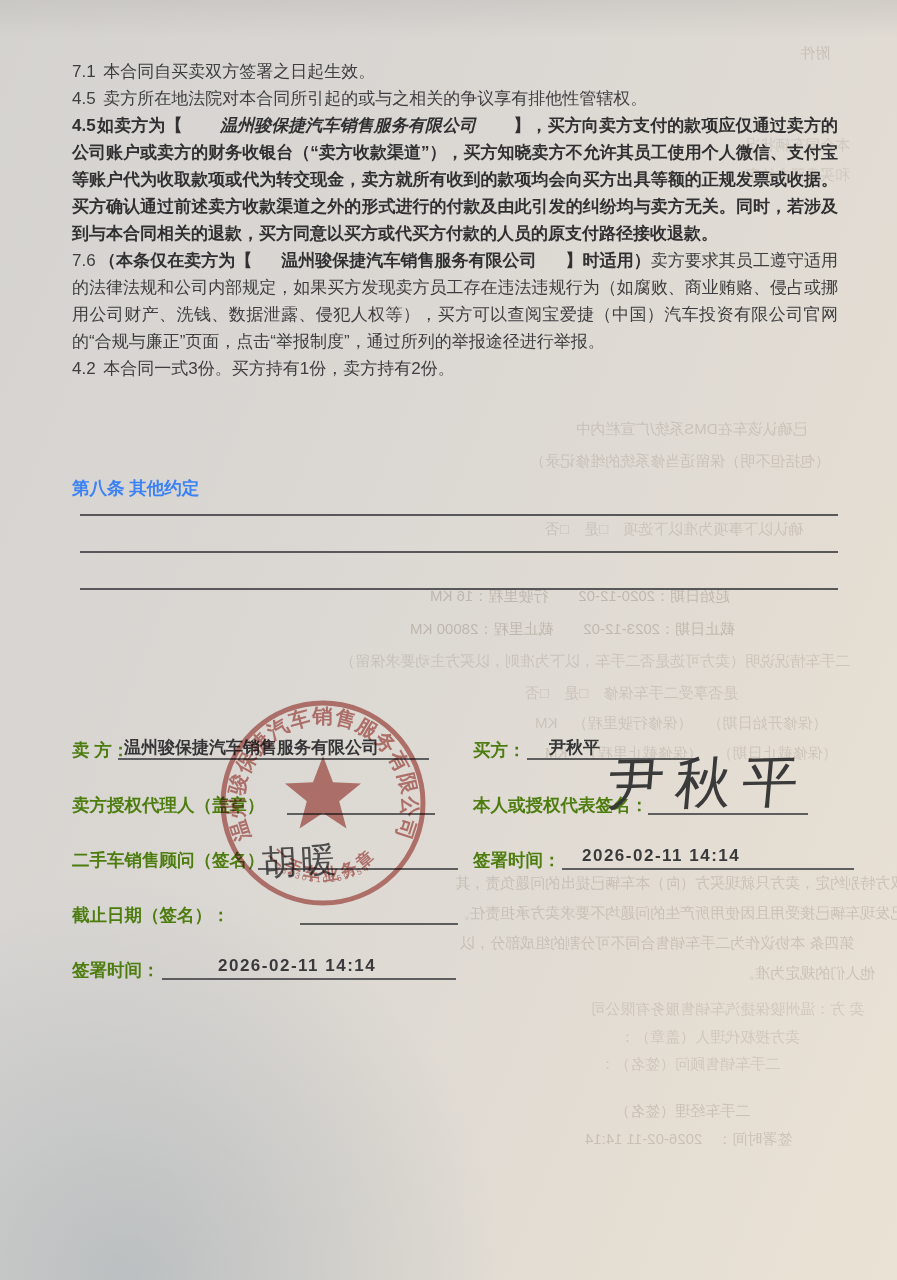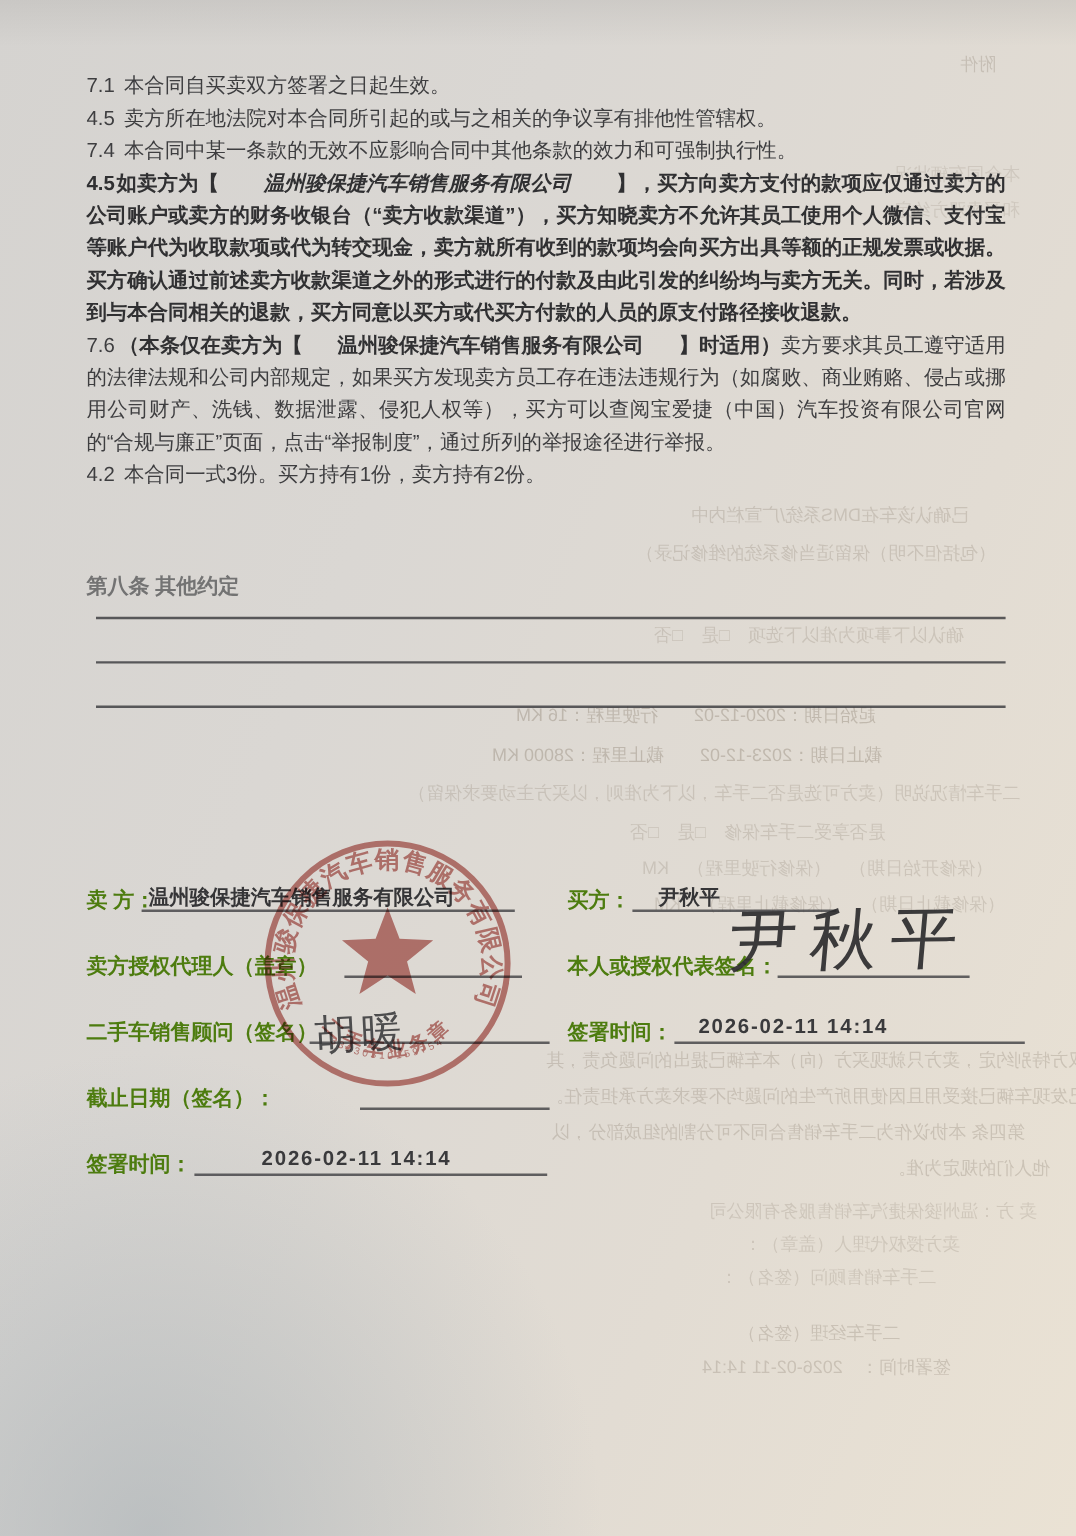--- a/index.html
+++ b/index.html
@@ -14,21 +14,21 @@
   .page{position:absolute;inset:0;}
   
   .clauses{position:absolute;left:72px;top:58px;width:766px;
     font-size:17px;line-height:27px;color:#3e3e40;text-align:justify;}
   .clause{margin:0;}
   .num{margin-right:.45em;}
   .b{font-weight:bold;color:#303032;}
   .company-75{font-weight:bold;font-style:italic;padding:0 2.2em;color:#303032;}
   .company-76{font-weight:bold;padding:0 1.7em;color:#303032;}
   
-  .sec8-heading{position:absolute;left:72px;top:476px;font-size:17.5px;font-weight:bold;color:#737373;}
+  .sec8-heading{position:absolute;left:72px;top:476px;font-size:17.5px;font-weight:bold;color:#3b82f6;}
   .blank-line{position:absolute;left:80px;width:758px;height:0;border-top:2px solid rgba(58,58,62,.82);}
   
   .sig-label{position:absolute;font-size:17.5px;font-weight:600;color:#4d7c0f;}
   .sig-line{position:absolute;height:22px;border-bottom:2px solid rgba(62,62,66,.8);
     font-size:17px;color:#333;white-space:nowrap;}
   .date-val{font-weight:600;letter-spacing:1.5px;color:#3a3a3c;}
   .hand{position:absolute;color:#2d2d2f;white-space:nowrap;}
   .hand-sig{font-size:56px;letter-spacing:11px;transform:rotate(-1deg) skewX(-6deg);opacity:.92;}
   .hand-name{font-size:35px;letter-spacing:4px;transform:rotate(-3deg);opacity:.88;color:#3a3a3c;}
   
@@ -63,21 +63,20 @@
     <div class="bt" style="top:1000px;left:590px;opacity:.24">卖 方：温州骏保捷汽车销售服务有限公司</div>
     <div class="bt" style="top:1028px;left:620px;opacity:.24">卖方授权代理人（盖章）：</div>
     <div class="bt" style="top:1055px;left:600px;opacity:.24">二手车销售顾问（签名）：</div>
     <div class="bt" style="top:1102px;left:615px;opacity:.30">二手车经理（签名）</div>
     <div class="bt" style="top:1130px;left:585px;opacity:.30">签署时间：　2026-02-11 14:14</div>
   </div>
 
   <div class="clauses">
     <p class="clause"><span class="num">7.1</span><span>本合同自买卖双方签署之日起生效。</span></p>
     <p class="clause"><span class="num">4.5</span><span>卖方所在地法院对本合同所引起的或与之相关的争议享有排他性管辖权。</span></p>
-    <p class="clause"><span class="num">7.4</span><span>本合同中某一条款的无效不应影响合同中其他条款的效力和可强制执行性。</span></p>
     <p class="clause"><span class="num b" style="margin-right:.08em">4.5</span><span class="b">如卖方为【</span><span class="company-75">温州骏保捷汽车销售服务有限公司</span><span class="b">】，买方向卖方支付的款项应仅通过卖方的公司账户或卖方的财务收银台（“卖方收款渠道”），买方知晓卖方不允许其员工使用个人微信、支付宝等账户代为收取款项或代为转交现金，卖方就所有收到的款项均会向买方出具等额的正规发票或收据。买方确认通过前述卖方收款渠道之外的形式进行的付款及由此引发的纠纷均与卖方无关。同时，若涉及到与本合同相关的退款，买方同意以买方或代买方付款的人员的原支付路径接收退款。</span></p>
     <p class="clause"><span class="num" style="margin-right:.2em">7.6</span><span class="b">（本条仅在卖方为【</span><span class="company-76">温州骏保捷汽车销售服务有限公司</span><span class="b">】时适用）</span><span>卖方要求其员工遵守适用的法律法规和公司内部规定，如果买方发现卖方员工存在违法违规行为（如腐败、商业贿赂、侵占或挪用公司财产、洗钱、数据泄露、侵犯人权等），买方可以查阅宝爱捷（中国）汽车投资有限公司官网的“合规与廉正”页面，点击“举报制度”，通过所列的举报途径进行举报。</span></p>
     <p class="clause"><span class="num">4.2</span><span>本合同一式3份。买方持有1份，卖方持有2份。</span></p>
   </div>
 
   <div class="sec8-heading">第八条 其他约定</div>
   <div class="blank-line" style="top:514px"></div>
   <div class="blank-line" style="top:551px"></div>
   <div class="blank-line" style="top:588px"></div>
 

